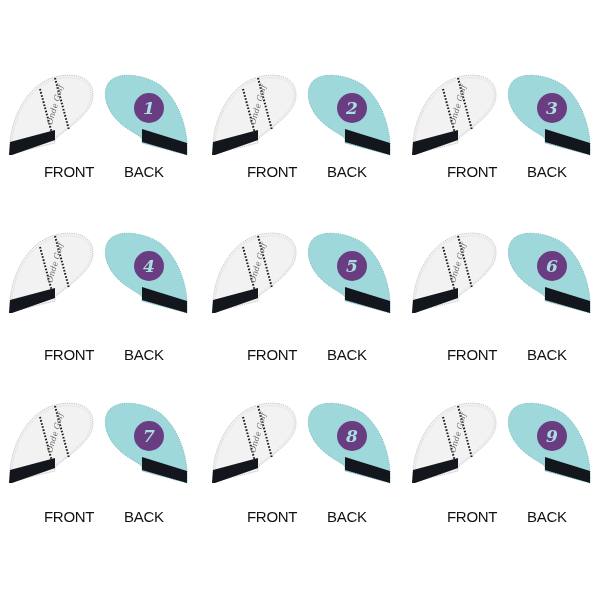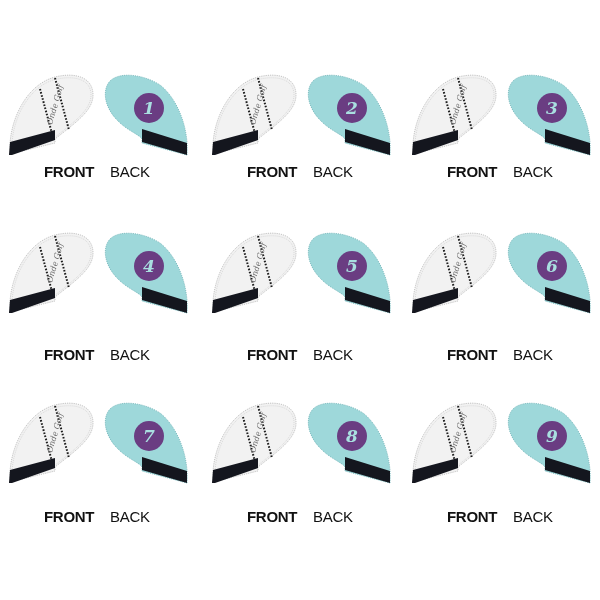--- a/index.html
+++ b/index.html
@@ -1,21 +1,21 @@
 <!DOCTYPE html>
 <html><head>
 <meta charset="utf-8">
 <style>
   html, body { margin: 0; padding: 0; background: #ffffff; }
   body { width: 600px; height: 600px; position: relative; overflow: hidden; font-family: "Liberation Sans", sans-serif; }
   .cell { position: absolute; width: 200px; height: 200px; }
   .cell svg.pair { position: absolute; left: 0; top: 0; width: 200px; height: 100px; overflow: visible; }
   .label { position: absolute; font-size: 15px; color: #111111; letter-spacing: -0.3px; line-height: 16px; white-space: nowrap; }
-  .lbl-front { left: 44px; font-weight: bold; }
-  .lbl-back { left: 110px; }
+  .lbl-front { left: 44px; }
+  .lbl-back { left: 124px; }
   .num { font-family: "DejaVu Serif", serif; font-weight: bold; font-style: italic; font-size: 17px; }
   .script { font-family: "DejaVu Serif", serif; font-style: italic; font-size: 8px; }
 </style>
 </head>
 <body>
 
 <div id="grid">
     <div class="cell" style="left: 0px; top: 63px;">
     <svg class="pair" viewBox="0 0 200 100">
 

